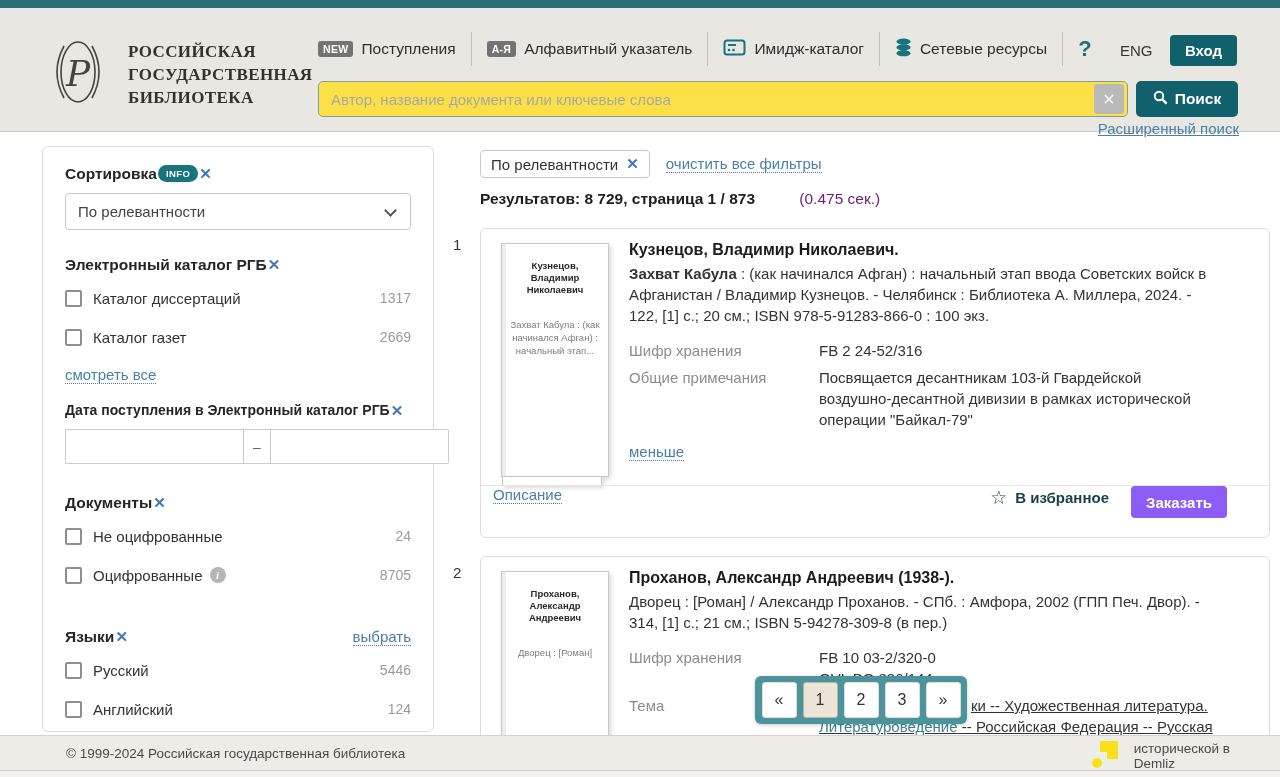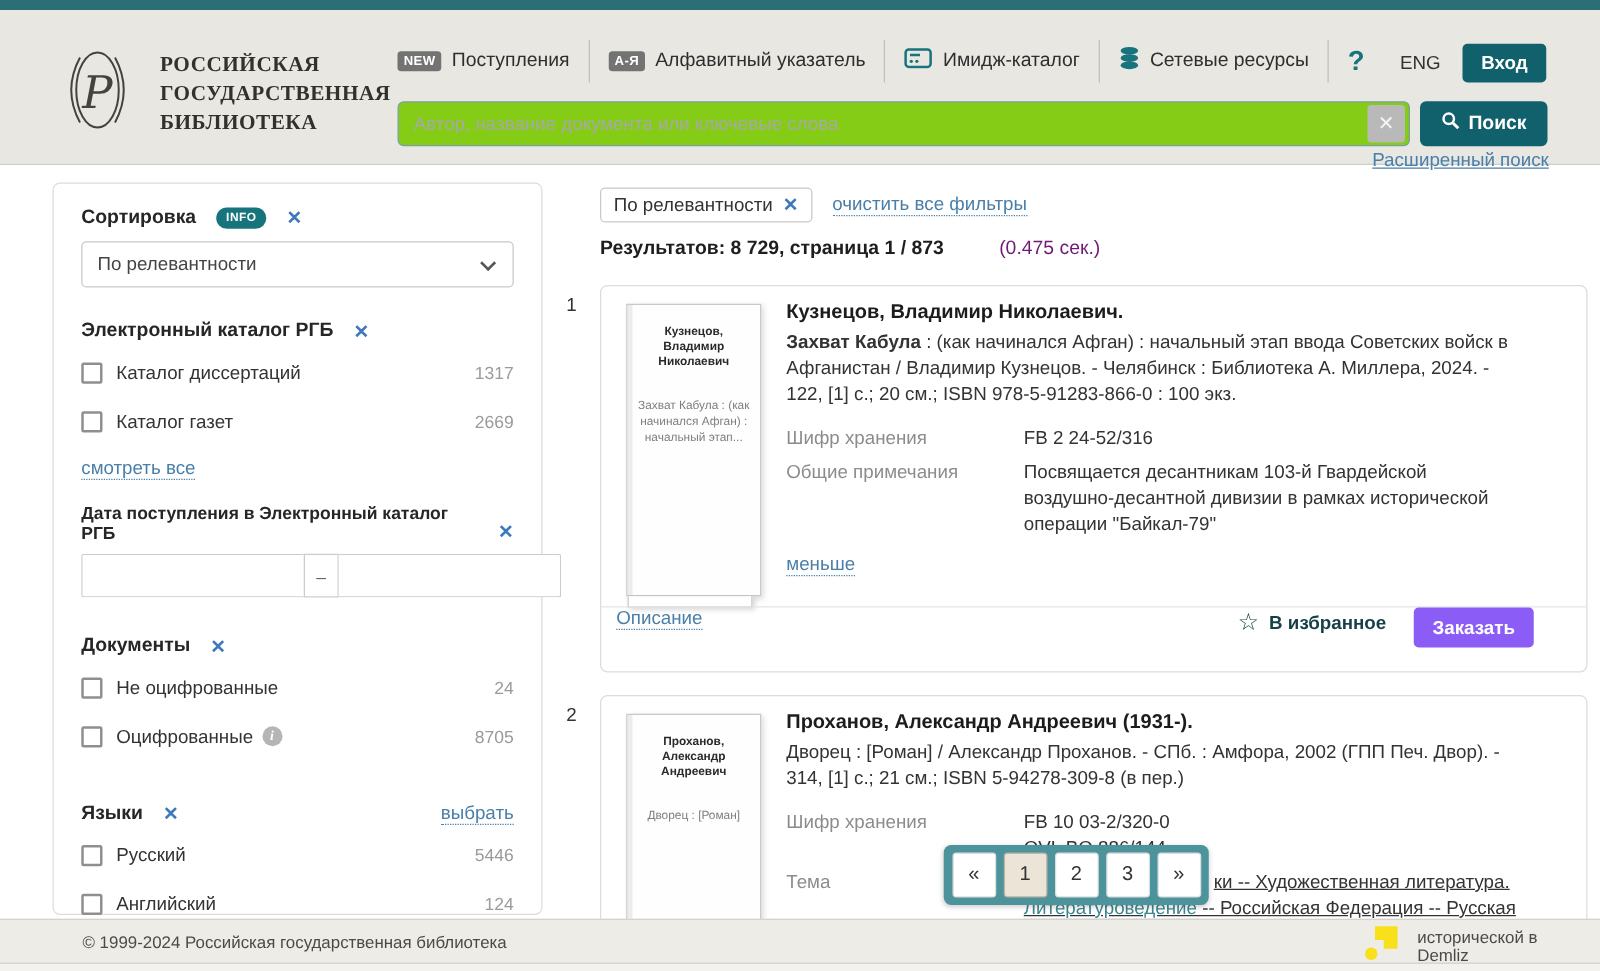--- a/index.html
+++ b/index.html
@@ -12,35 +12,35 @@
   #logo { position: absolute; left: 46px; top: 20px; }
   #org-name { position: absolute; left: 128px; top: 32px; font-family: "Liberation Serif", serif; font-weight: bold; font-size: 17px; line-height: 23px; color: #33312e; letter-spacing: .4px; }
   #nav { position: absolute; left: 318px; top: 22px; height: 38px; display: flex; align-items: center; }
   .nav-item { display: flex; align-items: center; gap: 8px; font-size: 15.5px; color: #2e2e2e; cursor: pointer; white-space: nowrap; }
   .nav-sep { width: 1px; height: 34px; background: #c2c0bb; margin: 0 15px; }
   .badge { background: #737373; color: #fff; font-size: 10.5px; font-weight: bold; padding: 2px 5px; border-radius: 3px; letter-spacing: .3px; }
   #help { font-size: 22px; color: #17737c; font-weight: bold; }
   #lang { position: absolute; left: 1120px; top: 34px; font-size: 15px; color: #333; cursor: pointer; }
   #login-btn { position: absolute; left: 1170px; top: 27px; width: 67px; height: 31px; background: #11616d; border-radius: 4px; color: #fff; font-size: 15px; font-weight: bold; display: flex; align-items: center; justify-content: center; cursor: pointer; }
   #search-wrap { position: absolute; left: 318px; top: 73px; width: 810px; height: 36px; }
-  #search-input { width: 100%; height: 100%; border: 1px solid #7aa0a2; border-radius: 5px; padding: 0 44px 0 12px; font-size: 15px; color: #333; font-family: "Liberation Sans", sans-serif; background: #84cc16; }
+  #search-input { width: 100%; height: 100%; border: 1px solid #7aa0a2; border-radius: 5px; padding: 0 44px 0 12px; font-size: 15px; color: #333; font-family: "Liberation Sans", sans-serif; background: #fde047; }
   #search-input::placeholder { color: #a8a8a8; }
   #search-clear { position: absolute; right: 4px; top: 3px; width: 30px; height: 30px; background: #b9b9b9; border-radius: 3px; color: #f4f4f4; font-size: 16px; display: flex; align-items: center; justify-content: center; cursor: pointer; }
   #search-btn { position: absolute; left: 1136px; top: 73px; width: 102px; height: 36px; background: #11616d; border-radius: 5px; color: #fff; font-size: 15.5px; font-weight: bold; display: flex; align-items: center; justify-content: center; gap: 7px; cursor: pointer; }
   #advanced-link { position: absolute; right: 41px; top: 112px; font-size: 15px; color: #4a7fa9; text-decoration: underline; cursor: pointer; }
 
   
   .link { color: #4a7fa9; cursor: pointer; font-size: 15px; text-decoration: none; }
   .dotted { border-bottom: 1px dotted #4a7fa9; }
   .x-icon { color: #3e79b9; font-weight: bold; font-size: 15px; cursor: pointer; }
   .card { position: absolute; background: #fff; border: 1px solid #dcdcdc; border-radius: 6px; }
 
   
   #sidebar { left: 42px; top: 146px; width: 392px; height: 586px; padding: 18px 22px; }
-  .side-head { display: flex; align-items: flex-end; gap: 16px; font-size: 15.5px; font-weight: bold; color: #262626; }
+  .side-head { display: flex; align-items: flex-start; gap: 1px; font-size: 15.5px; font-weight: bold; color: #262626; }
   .side-head.small { font-size: 14px; }
   .info-badge { background: #17737c; color: #fff; font-size: 9.5px; font-weight: bold; padding: 3px 8px; border-radius: 9px; letter-spacing: .4px; }
   #sort-select { margin-top: 10px; height: 37px; border: 1px solid #c9c9c9; border-radius: 4px; background: #fff; display: flex; align-items: center; padding: 0 12px; font-size: 15px; color: #444; position: relative; cursor: pointer; }
   .chevron { position: absolute; right: 15px; top: 12px; width: 9px; height: 9px; border-right: 2px solid #555; border-bottom: 2px solid #555; transform: rotate(45deg); }
   .cb-row { display: flex; align-items: center; margin-top: 9px; height: 30px; }
   .cb { width: 17px; height: 17px; border: 2px solid #8f8f8f; border-radius: 2px; background: #fff; flex: none; cursor: pointer; }
   .cb-label { margin-left: 11px; font-size: 15px; color: #333; flex: 1; display: flex; align-items: center; gap: 7px; }
   .cb-count { font-size: 14px; color: #9a9a9a; }
   .info-circle { width: 16px; height: 16px; border-radius: 50%; background: #b5b5b5; color: #fff; font-size: 11px; font-style: italic; font-weight: bold; display: inline-flex; align-items: center; justify-content: center; font-family: "Liberation Serif", serif; }
   .date-row { display: flex; margin-top: 9px; }
@@ -309,21 +309,21 @@
 
   <div class="card" id="card2">
     <div class="book">
       <div class="book-face h2">
         <div class="cover-author">Проханов, Александр Андреевич</div>
         <div class="cover-title">Дворец : [Роман]</div>
       </div>
       <div class="book-pages"></div>
     </div>
     <div class="result-body">
-      <div class="result-title">Проханов, Александр Андреевич (1931-).</div>
+      <div class="result-title">Проханов, Александр Андреевич (1938-).</div>
       <div class="result-desc"><span>Дворец : [Роман] / Александр Проханов. - СПб. : Амфора, 2002 (ГПП Печ. Двор). - 314, [1] с.; 21 см.; ISBN 5-94278-309-8 (в пер.)</span></div>
       <div class="detail-row first">
         <div class="detail-label">Шифр хранения</div>
         <div class="detail-value">
           <div>FB 10 03-2/320-0</div>
           <div>OVL BO 886/144</div>
         </div>
       </div>
       <div class="detail-row">
         <div class="detail-label">Тема</div>

